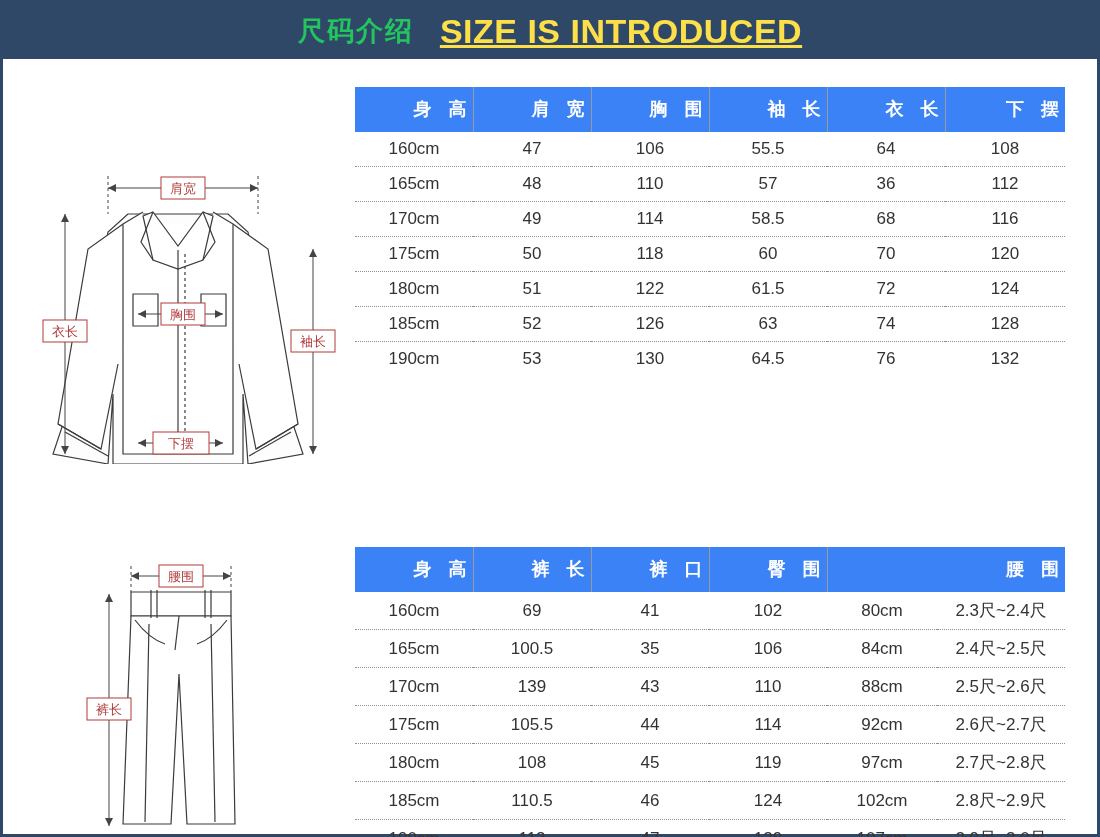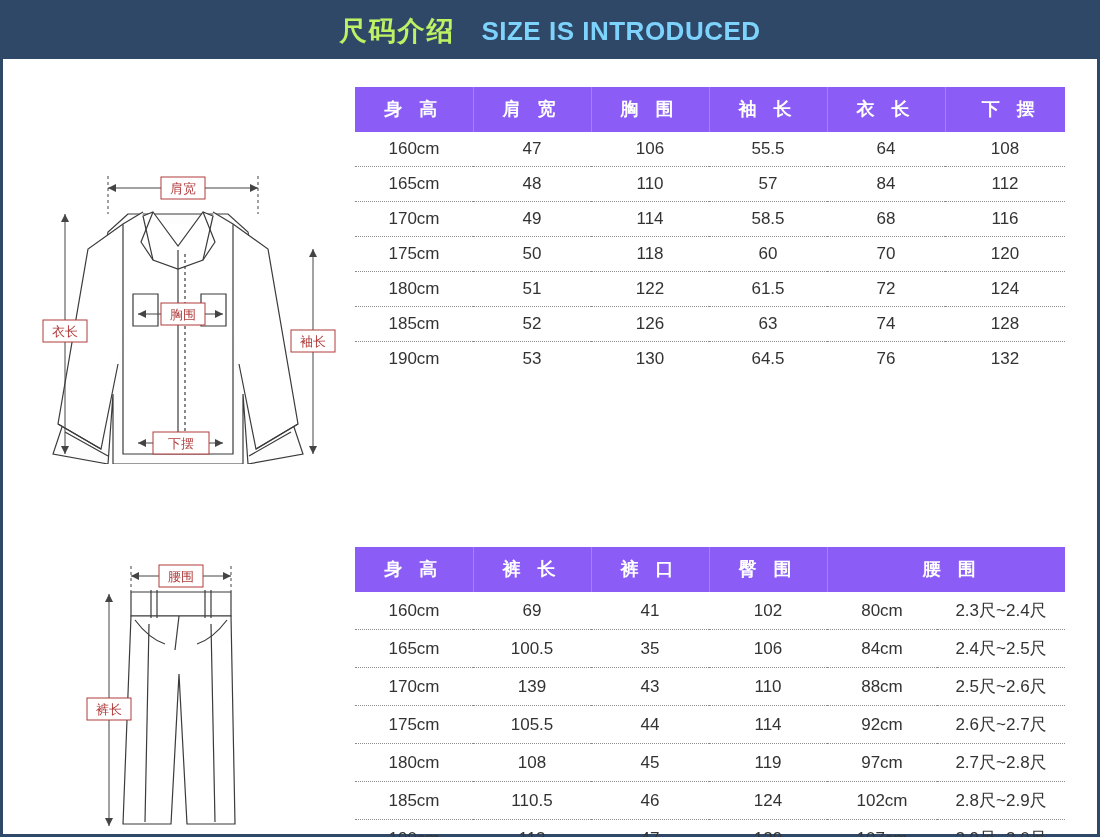--- a/index.html
+++ b/index.html
@@ -24,30 +24,31 @@
   
   .header {
     height: 56px;
     background: #2f4868;
     display: flex;
     align-items: center;
     justify-content: center;
     gap: 26px;
   }
   .header .cn {
-    color: #bef264;
+    color: #22c55e;
     font-size: 27px;
     font-weight: bold;
     letter-spacing: 2px;
   }
   .header .en {
-    color: #7dd3fc;
-    font-size: 26px;
+    color: #fde047;
+    font-size: 34px;
     font-weight: bold;
     letter-spacing: 0.5px;
+    text-decoration: underline;
   }
   
   .content {
     position: relative;
     width: 100%;
     height: 775px;
   }
   .section {
     position: absolute;
     left: 0;
@@ -70,27 +71,27 @@
     width: 710px;
   }
   .section.bottom .table-wrap { top: 88px; }
 
   table.size {
     border-collapse: collapse;
     width: 710px;
     table-layout: fixed;
   }
   table.size thead th {
-    background: #8b5cf6;
+    background: #3b82f6;
     color: #ffffff;
     font-size: 18px;
     font-weight: bold;
     letter-spacing: 6px;
     padding: 10px 0 11px 0;
-    text-align: center;
+    text-align: right;
     border-right: 1px solid #9a9a9a;
   }
   table.size thead th:last-child { border-right: none; padding-left: 12px; }
   table.size tbody td {
     text-align: center;
     font-size: 17px;
     color: #333;
     padding: 7px 0 7px 0;
     border-bottom: 1px dotted #8d8d8d;
   }
@@ -215,21 +216,21 @@
               <td>106</td>
               <td>55.5</td>
               <td>64</td>
               <td>108</td>
             </tr>
             <tr>
               <td>165cm</td>
               <td>48</td>
               <td>110</td>
               <td>57</td>
-              <td>84</td>
+              <td>36</td>
               <td>112</td>
             </tr>
             <tr>
               <td>170cm</td>
               <td>49</td>
               <td>114</td>
               <td>58.5</td>
               <td>68</td>
               <td>116</td>
             </tr>

